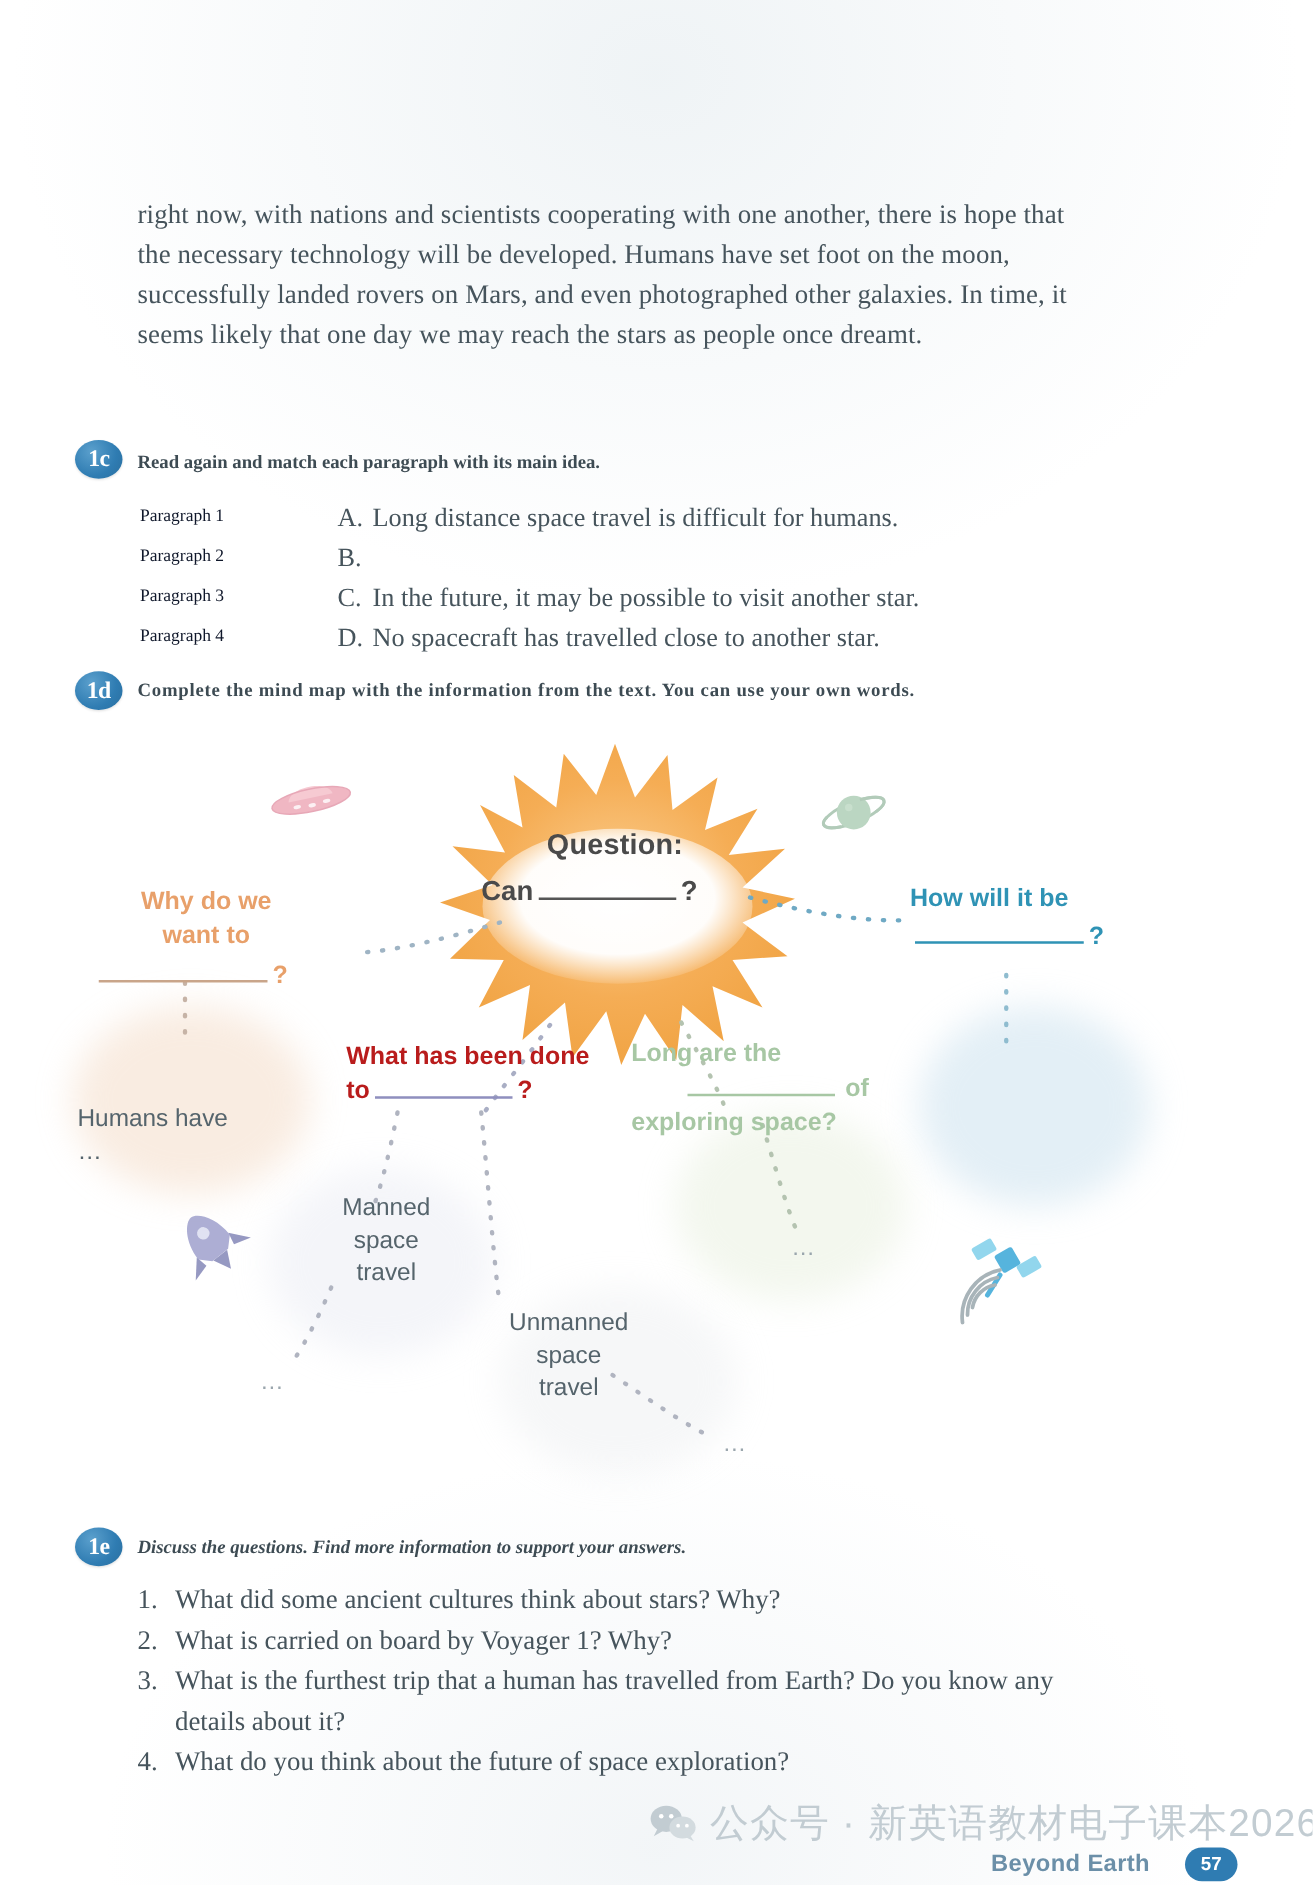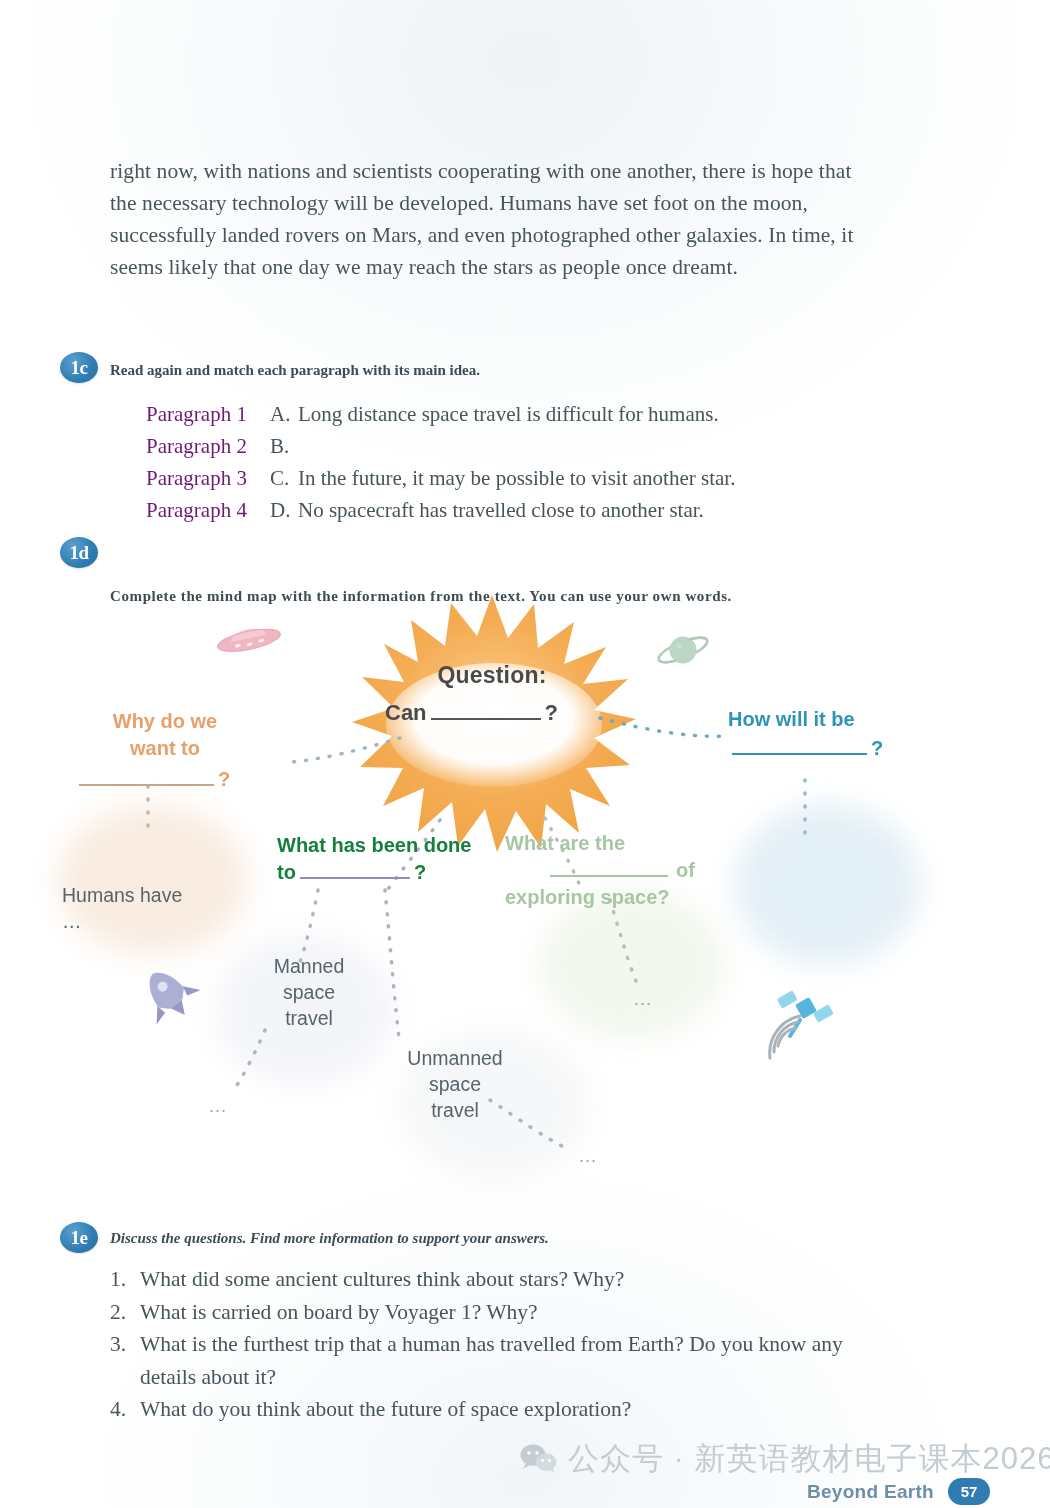--- a/index.html
+++ b/index.html
@@ -61,24 +61,23 @@
     position: absolute;
     font-weight: bold;
     font-size: 15px;
     line-height: 30px;
     color: #3d4b53;
   }
 
   
   .para-col {
     position: absolute;
-    font-size: 21px;
+    font-size: 14px;
     line-height: 32px;
-    color: #701a75;
-    margin-left: 34px;
+    color: #0f172a;
   }
   .idea-col {
     position: absolute;
     font-size: 21px;
     line-height: 32px;
     color: #46545c;
   }
   .idea-row { display: flex; }
   .idea-letter { width: 28px; flex: none; }
 
@@ -141,21 +140,21 @@
     font-weight: bold;
     font-size: 20px;
     line-height: 27px;
   }
   .branch .blank { border-bottom-width: 2px; }
 
   .br-orange { color: #e8a06a; }
   .br-orange .blank { border-bottom-color: #c9a58a; }
   .br-blue { color: #2f93b5; }
   .br-blue .blank { border-bottom-color: #2f93b5; }
-  .br-purple { color: #15803d; }
+  .br-purple { color: #b91c1c; }
   .br-purple .blank { border-bottom-color: #8f8fbe; }
   .br-green { color: #a7c7a4; }
   .br-green .blank { border-bottom-color: #a7c7a4; }
 
   
   .leaf {
     position: absolute;
     font-family: "Liberation Sans", sans-serif;
     font-size: 19.5px;
     line-height: 26px;
@@ -191,21 +190,21 @@
   .footer-bar {
     position: absolute;
     left: 0;
     top: 1478px;
     width: 1050px;
     display: flex;
     align-items: center;
     justify-content: flex-end;
     padding-right: 60px;
     box-sizing: border-box;
-    gap: 14px;
+    gap: 28px;
   }
   .footer-title {
     font-family: "Liberation Sans", sans-serif;
     font-size: 19px;
     font-weight: bold;
     color: #6b8fa8;
     letter-spacing: 0.3px;
   }
   .page-num {
     width: 42px;
@@ -250,21 +249,21 @@
     <span class="idea-letter">C.</span>
     <span>In the future, it may be possible to visit another star.</span>
   </div>
   <div class="idea-row">
     <span class="idea-letter">D.</span>
     <span>No spacecraft has travelled close to another star.</span>
   </div>
 </div>
 
 <div class="badge" style="left:60px; top:537px;">1d</div>
-<div class="task-title" style="left:110px; top:538px; width:762px; letter-spacing:0.6px;margin-top:43px;">Complete the mind map with the information from the text. You can use your own words.</div>
+<div class="task-title" style="left:110px; top:538px; width:762px; letter-spacing:0.6px;">Complete the mind map with the information from the text. You can use your own words.</div>
 
 <div class="mindmap">
 
   <div class="blob" style="left:58px; top:215px; width:190px; height:150px; background:rgba(238,200,170,0.35);"></div>
   <div class="blob" style="left:735px; top:215px; width:185px; height:160px; background:rgba(185,215,232,0.40);"></div>
   <div class="blob" style="left:540px; top:300px; width:185px; height:150px; background:rgba(215,230,200,0.30);"></div>
   <div class="blob" style="left:215px; top:345px; width:180px; height:150px; background:rgba(214,218,232,0.28);"></div>
   <div class="blob" style="left:400px; top:440px; width:190px; height:150px; background:rgba(220,222,228,0.25);"></div>
 
   <svg class="mm-svg" width="1050" height="620" viewBox="0 0 1050 620">
@@ -375,21 +374,21 @@
   <div class="branch br-purple" style="left:277px; top:242px; width:210px;">
     <div>What has been done</div>
     <div style="display:flex; align-items:flex-start;">
       <span>to</span>
       <span class="blank" style="width:110px; height:18px;"></span>
       <span>?</span>
     </div>
   </div>
 
   <div class="branch br-green" style="left:505px; top:240px; width:190px;">
-    <div>What are the</div>
+    <div>Long are the</div>
     <div style="display:flex; align-items:baseline; justify-content:flex-end;">
       <span class="blank" style="width:118px; height:18px;"></span>
       <span style="margin-left:4px;">of</span>
     </div>
     <div>exploring space?</div>
   </div>
 
   <div class="leaf" style="left:250px; top:363px; width:118px;">
     <div>Manned</div>
     <div>space</div>

